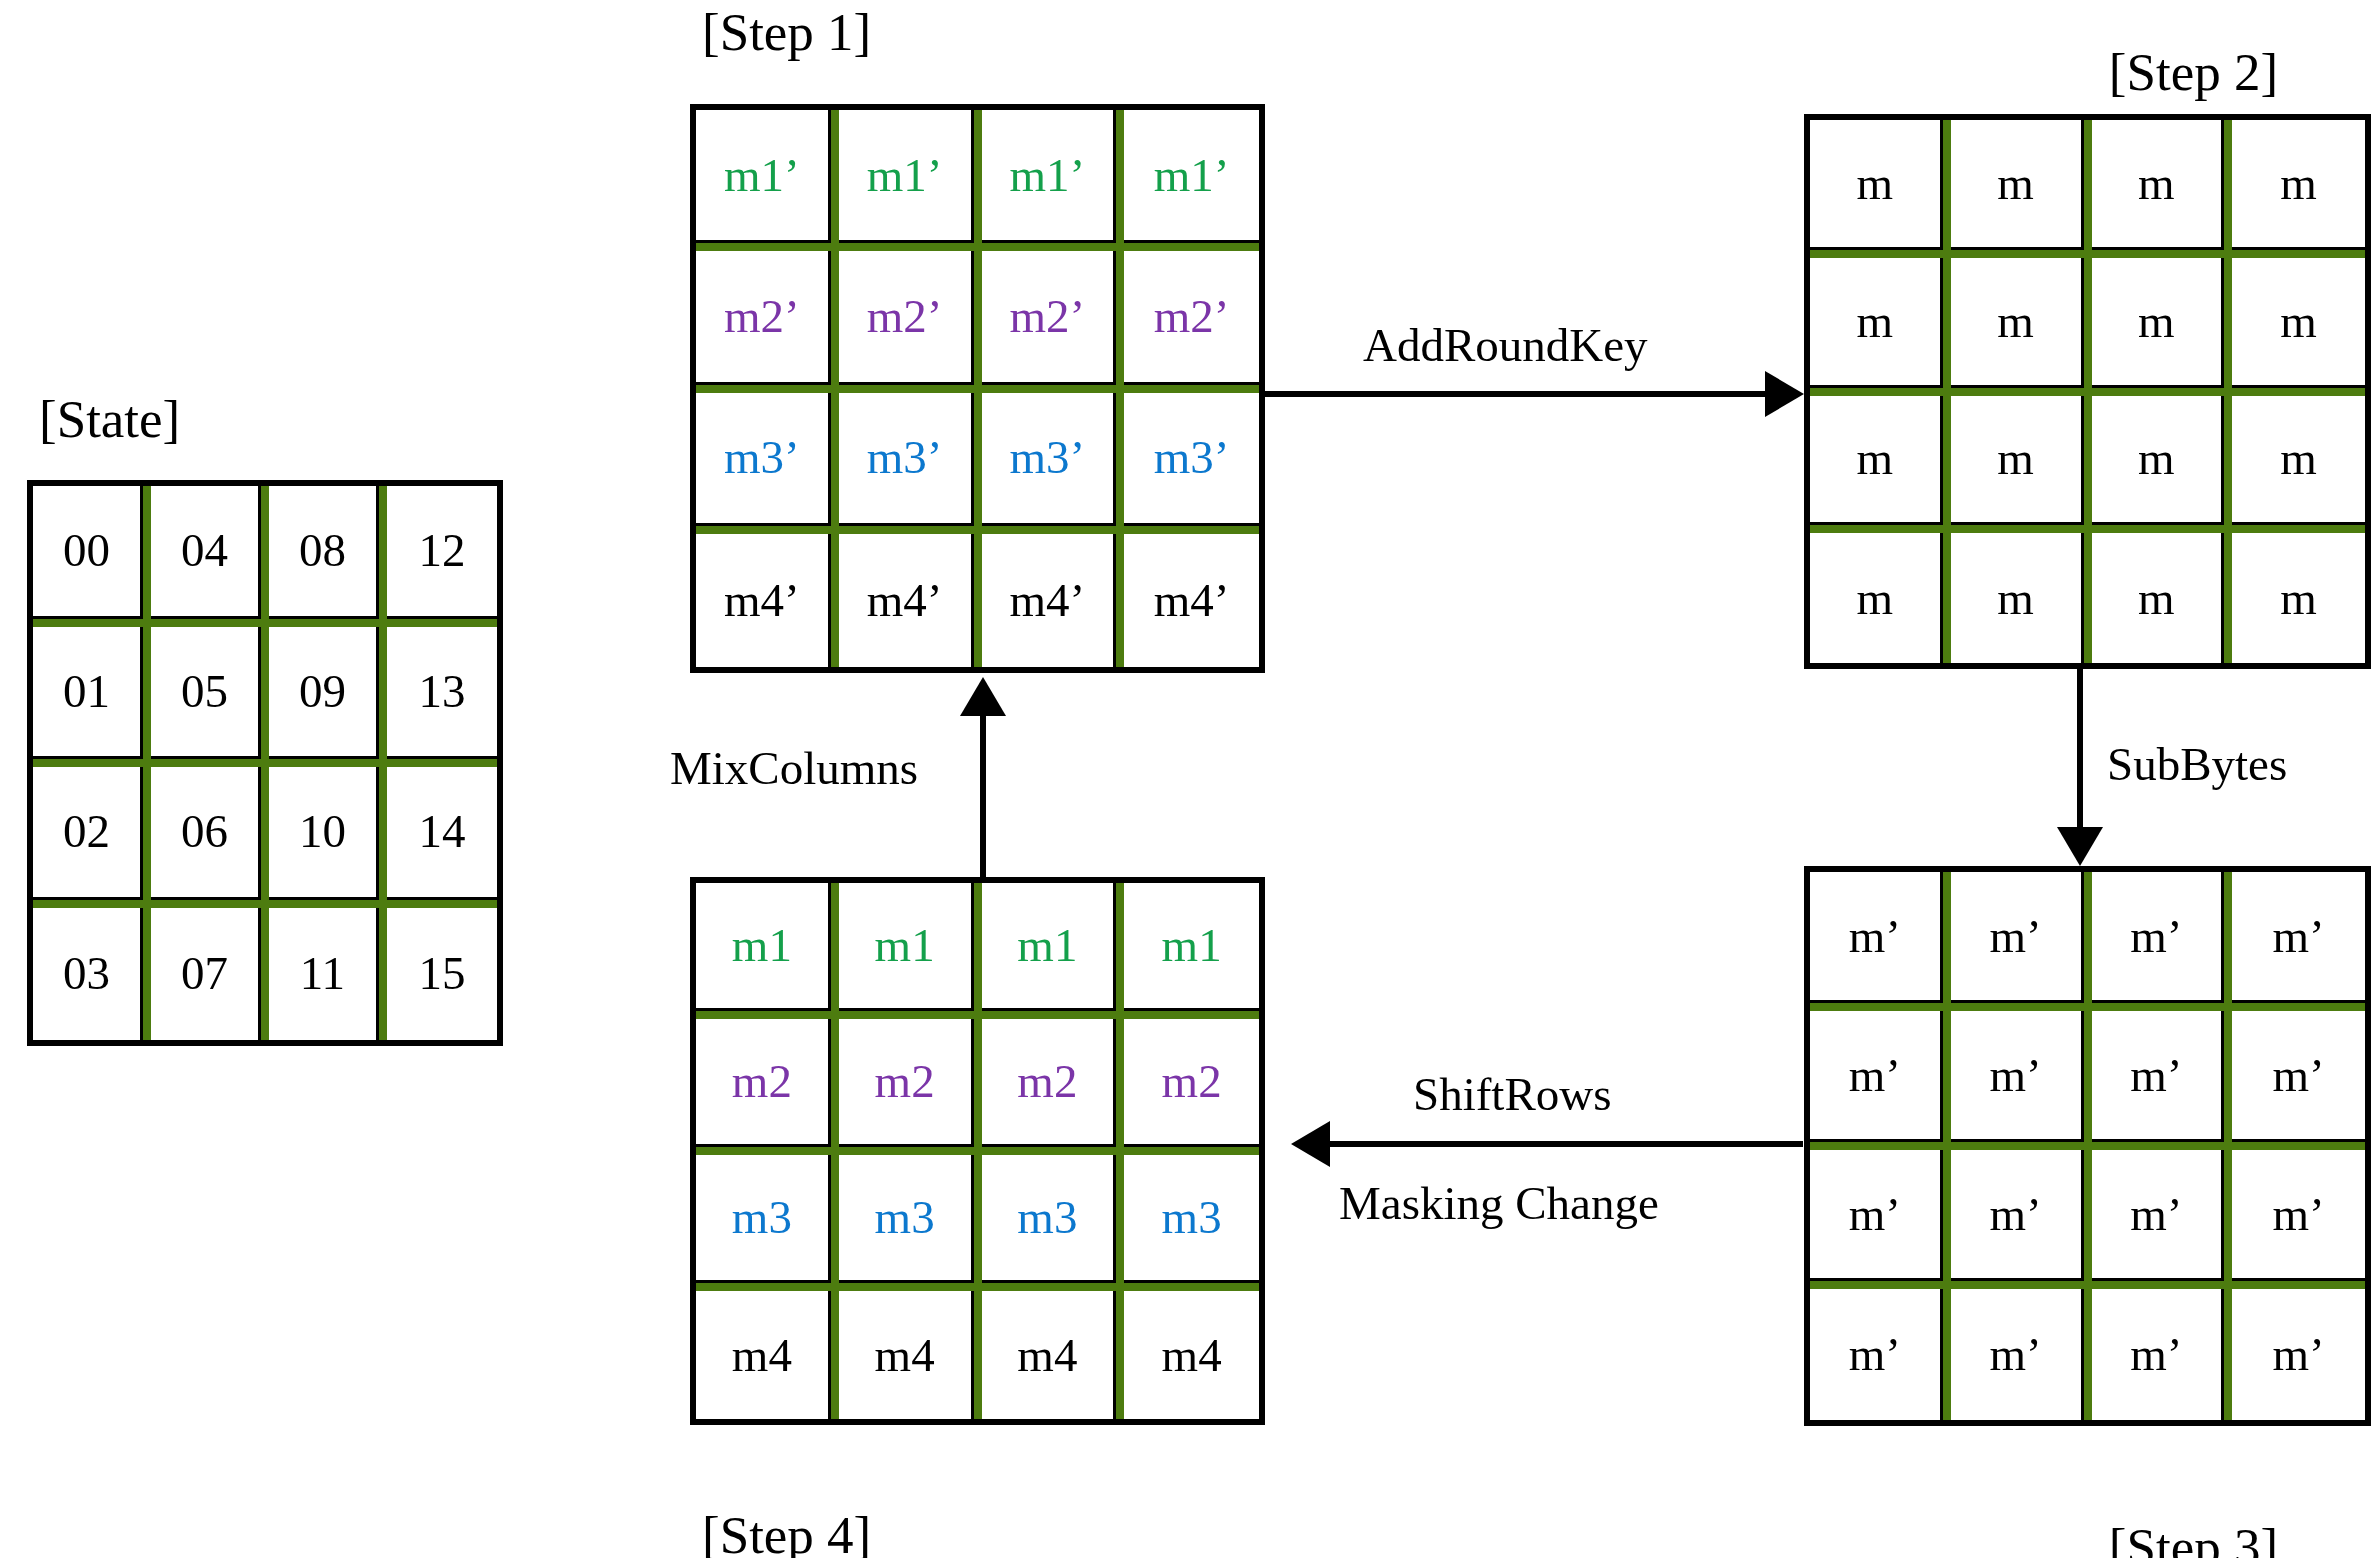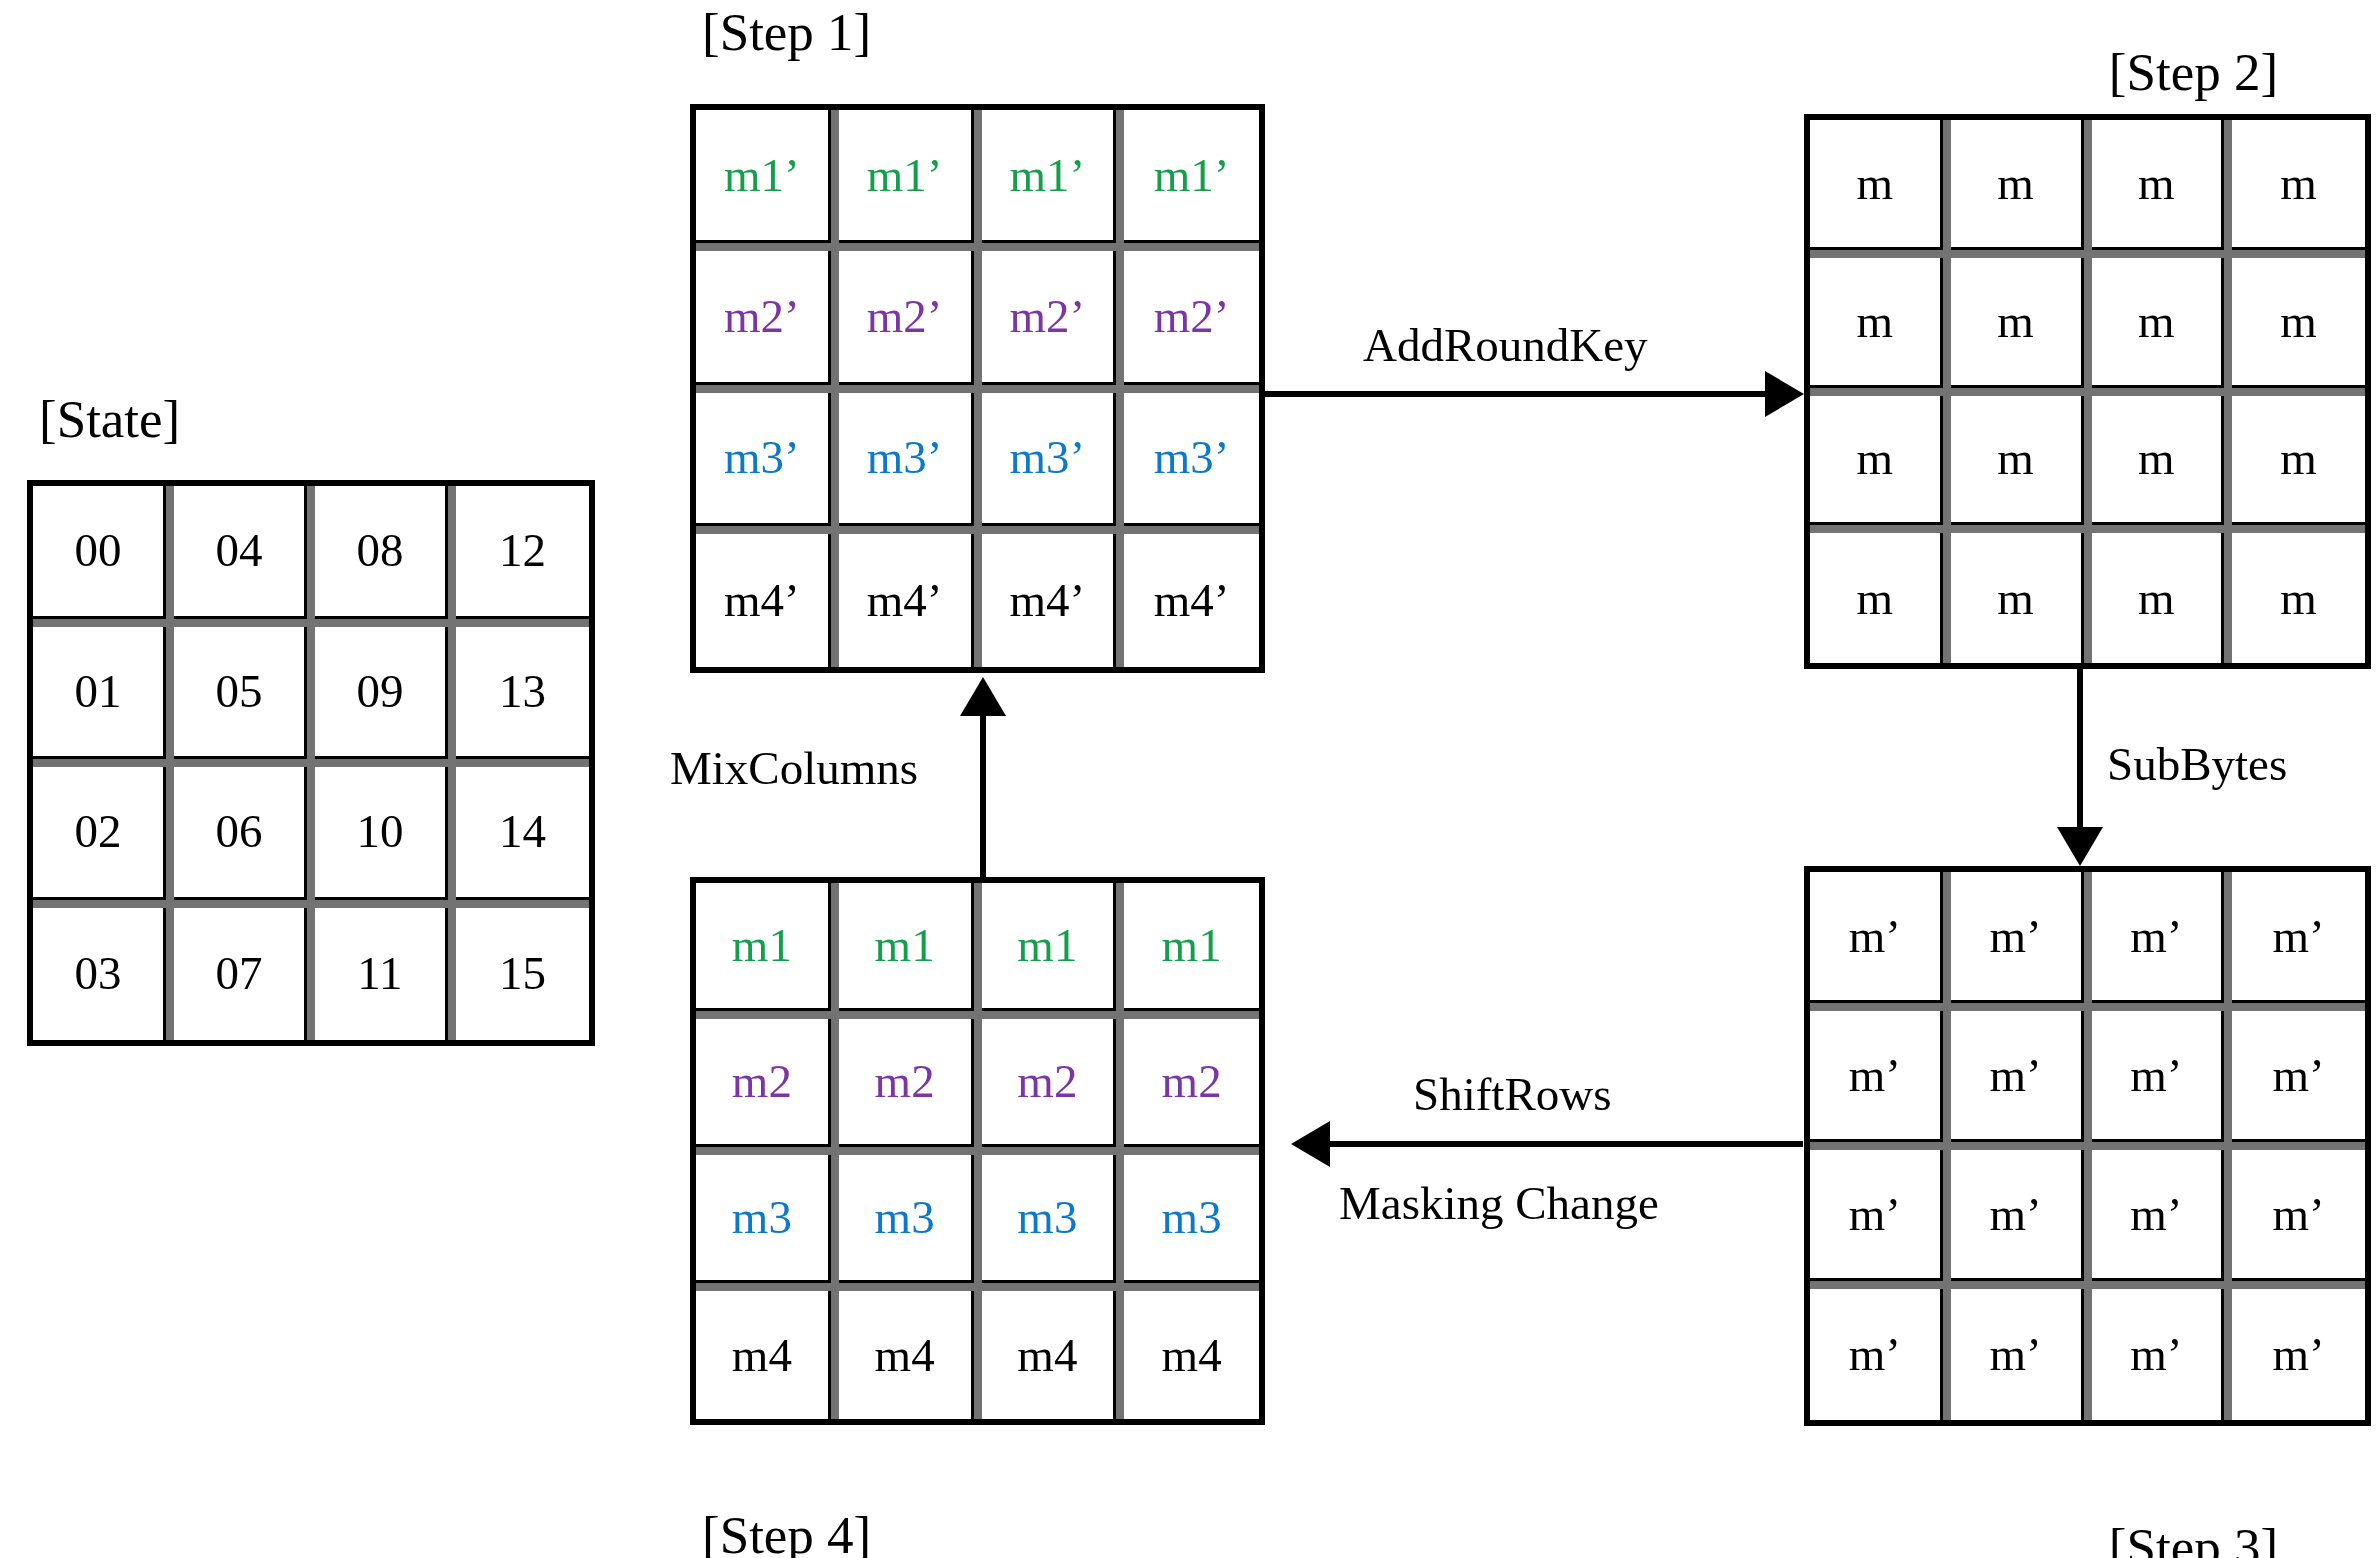--- a/index.html
+++ b/index.html
@@ -27,21 +27,21 @@
   .sec-label.right { text-align: center; margin-top: 40px; }
 
   
   .matrix {
     position: absolute;
     display: grid;
     grid-template-columns: repeat(4, 1fr);
     grid-template-rows: repeat(4, 1fr);
     box-sizing: border-box;
     border: 6.4px solid #000000;
-    background: #737373;
+    background: #4d7c0f;
     gap: 8px;
   }
   .matrix .cell {
     background: #ffffff;
     box-sizing: border-box;
     border-right: 3.6px solid #000000;
     border-bottom: 3.6px solid #000000;
     display: flex;
     align-items: center;
     justify-content: center;
@@ -99,21 +99,21 @@
     white-space: nowrap;
   }
 </style>
 </head>
 <body>
 
 <div id="canvas">
 
   <div class="sec-label" style="left:39px; top:393px;">[State]</div>
 
-  <div class="matrix" id="state-matrix" style="left:27px; top:480px; width:568px; height:566px;">
+  <div class="matrix" id="state-matrix" style="left:27px; top:480px; width:476px; height:566px;">
       <div class="cell">00</div>
       <div class="cell">04</div>
       <div class="cell">08</div>
       <div class="cell">12</div>
       <div class="cell">01</div>
       <div class="cell">05</div>
       <div class="cell">09</div>
       <div class="cell">13</div>
       <div class="cell">02</div>
       <div class="cell">06</div>

